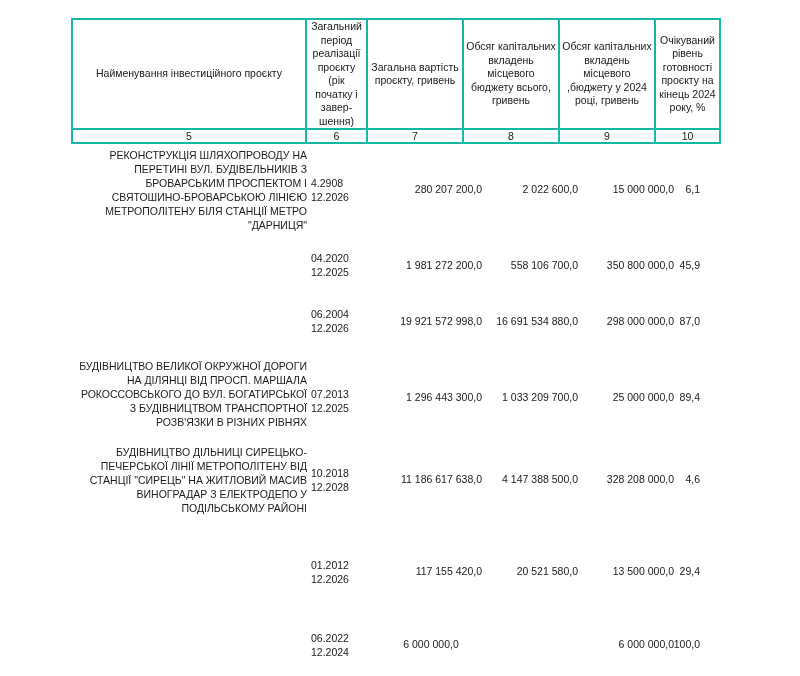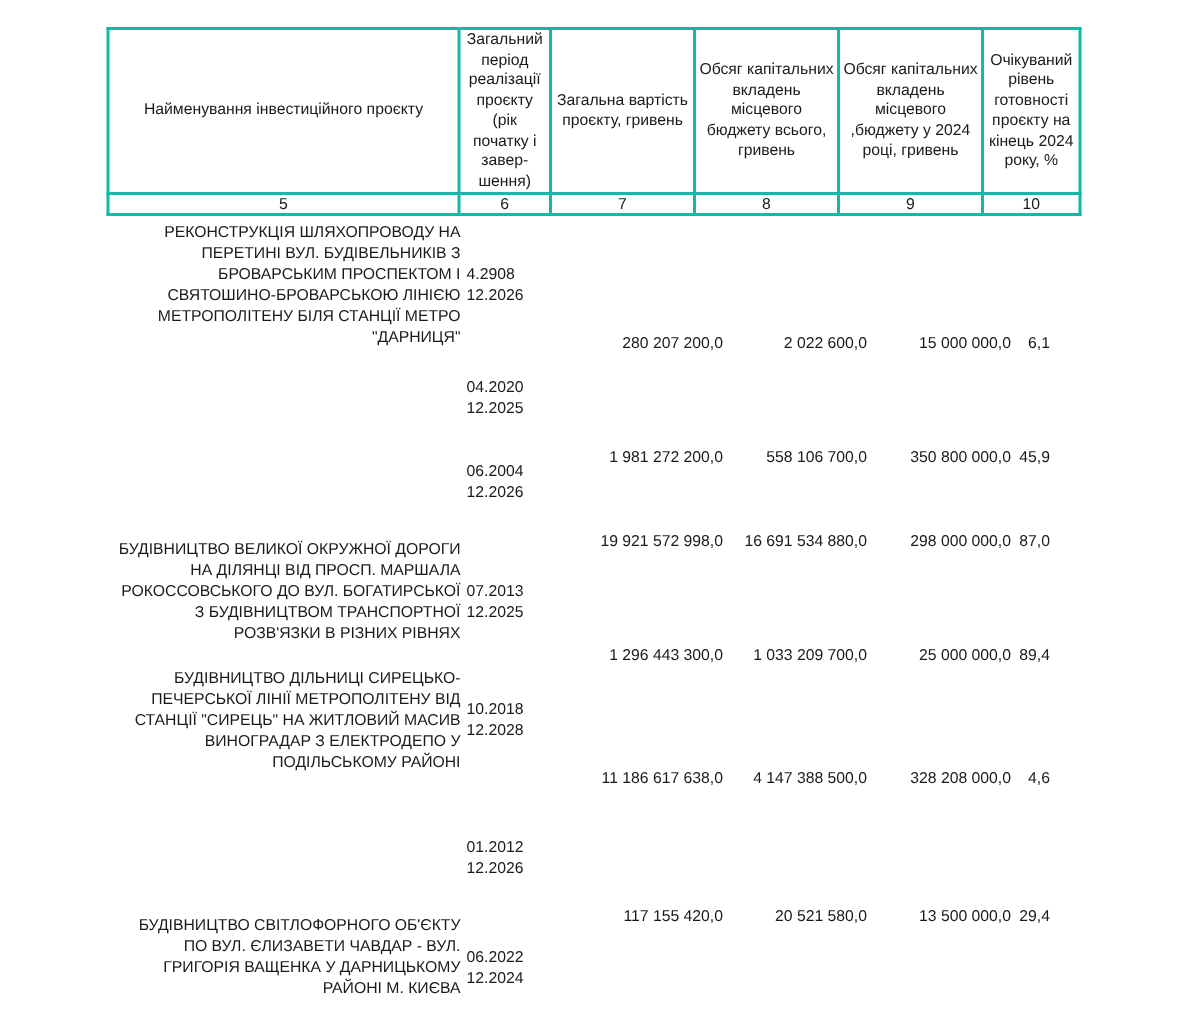--- a/index.html
+++ b/index.html
@@ -19,21 +19,21 @@
     }
     table.hdr tr.titles th { height: 104px; }
     table.hdr tr.nums td { height: 12px; font-size: 10.5px; line-height: 12px; }
     table.hdr tr.titles th.c5 { padding-top: 0; }
 
     .rows { position: absolute; left: 71px; top: 0; width: 648px; }
     .row { position: absolute; left: 0; width: 648px; }
     .cell { position: absolute; font-size: 10.5px; line-height: 14px; }
     .name { left: 4px; width: 232px; text-transform: none; text-align: right; }
     .period { left: 240px; width: 52px; }
-    .num { text-align: right; margin-top: 40px; }
+    .num { text-align: right; }
     .total { left: 295px; width: 116px; }
     .local { left: 390px; width: 117px; }
     .y2024 { left: 490px; width: 113px; }
     .ready { left: 586px; width: 43px; }
   </style>
 </head>
 <body>
 
 <table class="hdr">
   <colgroup>
@@ -129,21 +129,20 @@
       <div>01.2012</div>
       <div>12.2026</div>
     </div>
     <div class="cell num total" style="top:34px">117 155 420,0</div>
     <div class="cell num local" style="top:34px">20 521 580,0</div>
     <div class="cell num y2024" style="top:34px">13 500 000,0</div>
     <div class="cell num ready" style="top:34px">29,4</div>
   </div>
 
   <div class="row" style="top:610px;height:56px;">
-    <div class="cell name" style="top:0">БУДІВНИЦТВО СВІТЛОФОРНОГО ОБ'ЄКТУ ПО ВУЛ. ЄЛИЗАВЕТИ ЧАВДАР - ВУЛ. ГРИГОРІЯ ВАЩЕНКА У ДАРНИЦЬКОМУ РАЙОНІ М. КИЄВА</div>
     <div class="cell period" style="top:21px">
       <div>06.2022</div>
       <div>12.2024</div>
     </div>
     <div class="cell num total" style="top:27px;text-align:center;left:320px;width:80px;">6 000 000,0</div>
     <div class="cell num local" style="top:27px"></div>
     <div class="cell num y2024" style="top:27px">6 000 000,0</div>
     <div class="cell num ready" style="top:27px">100,0</div>
   </div>
 </div>

